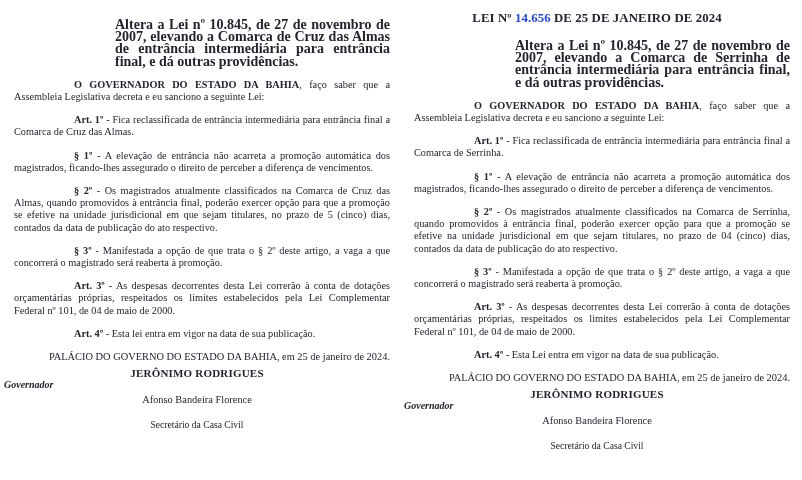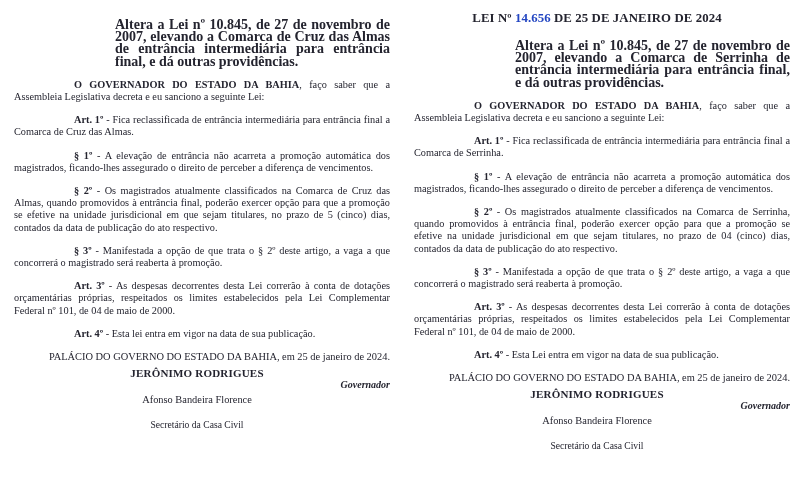--- a/index.html
+++ b/index.html
@@ -34,21 +34,21 @@
   .para .lbl { font-weight: bold; }
   .closing {
     font-size: 10.4px; line-height: 12.2px;
     margin: 11px 0 0 9px; text-indent: 0; text-align: right;
   }
   .sig-name {
     margin-top: 4px; text-align: center;
     font-weight: bold; font-size: 11px; letter-spacing: 0.2px;
   }
   .sig-role {
-    text-align: right; font-weight: bold; font-style: italic; font-size: 10px;
+    text-align: left; font-weight: bold; font-style: italic; font-size: 10px;
   }
   .sec-name { margin-top: 4px; text-align: center; font-size: 10.4px; }
   .sec-role { text-align: center; font-size: 9.6px; margin-top: 14px; }
 </style>
 </head>
 <body>
 
 <div class="page">
 
   <section class="col col-left">

